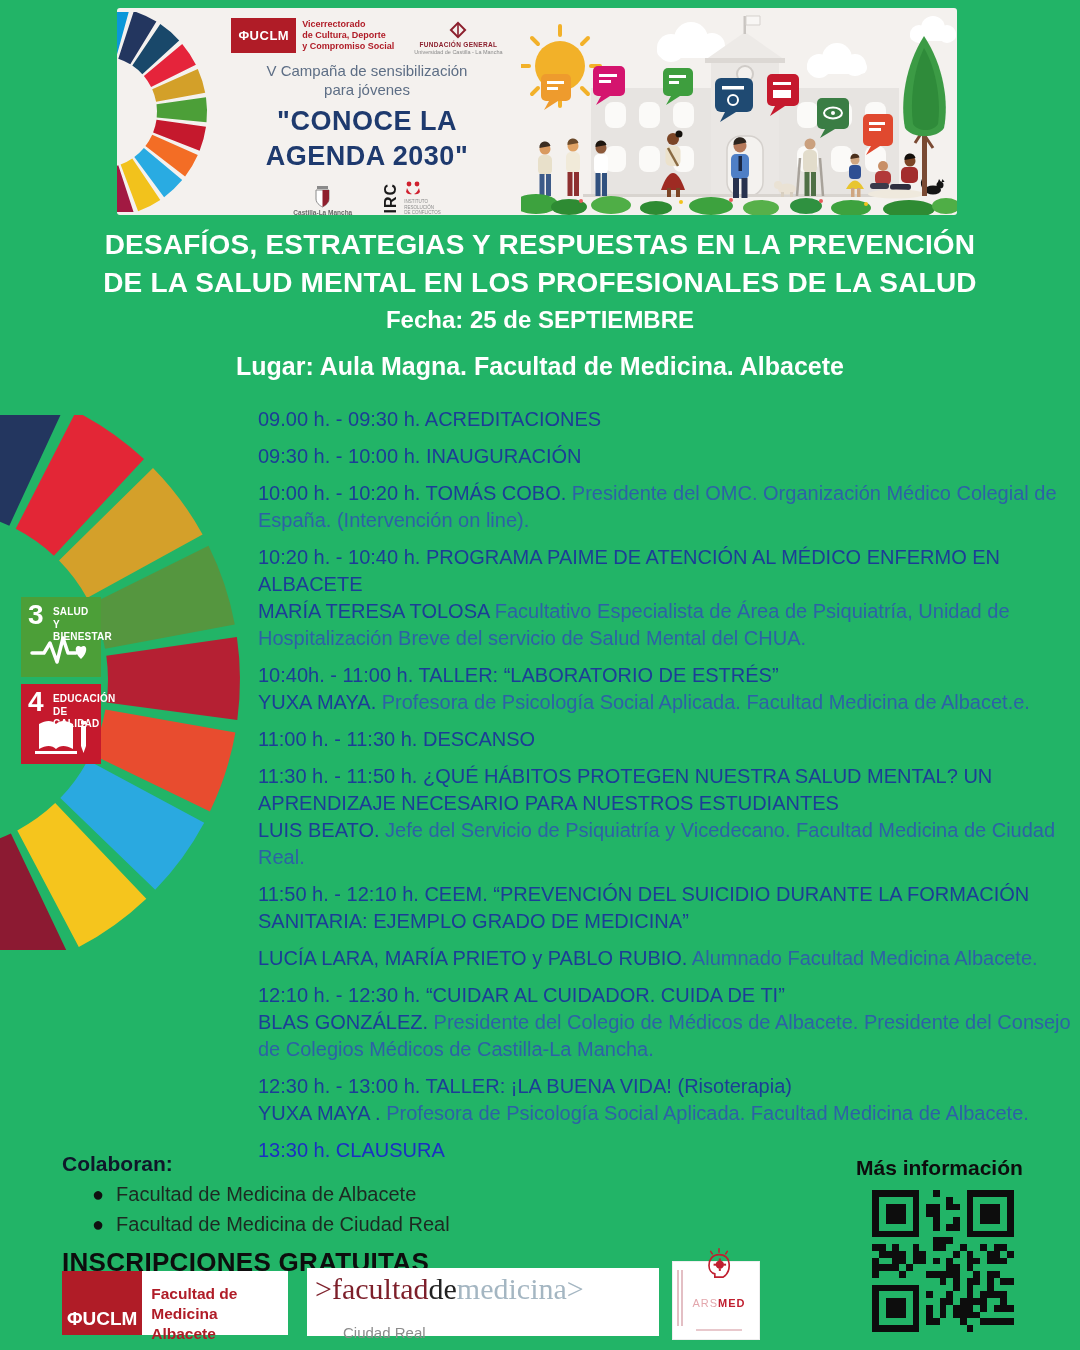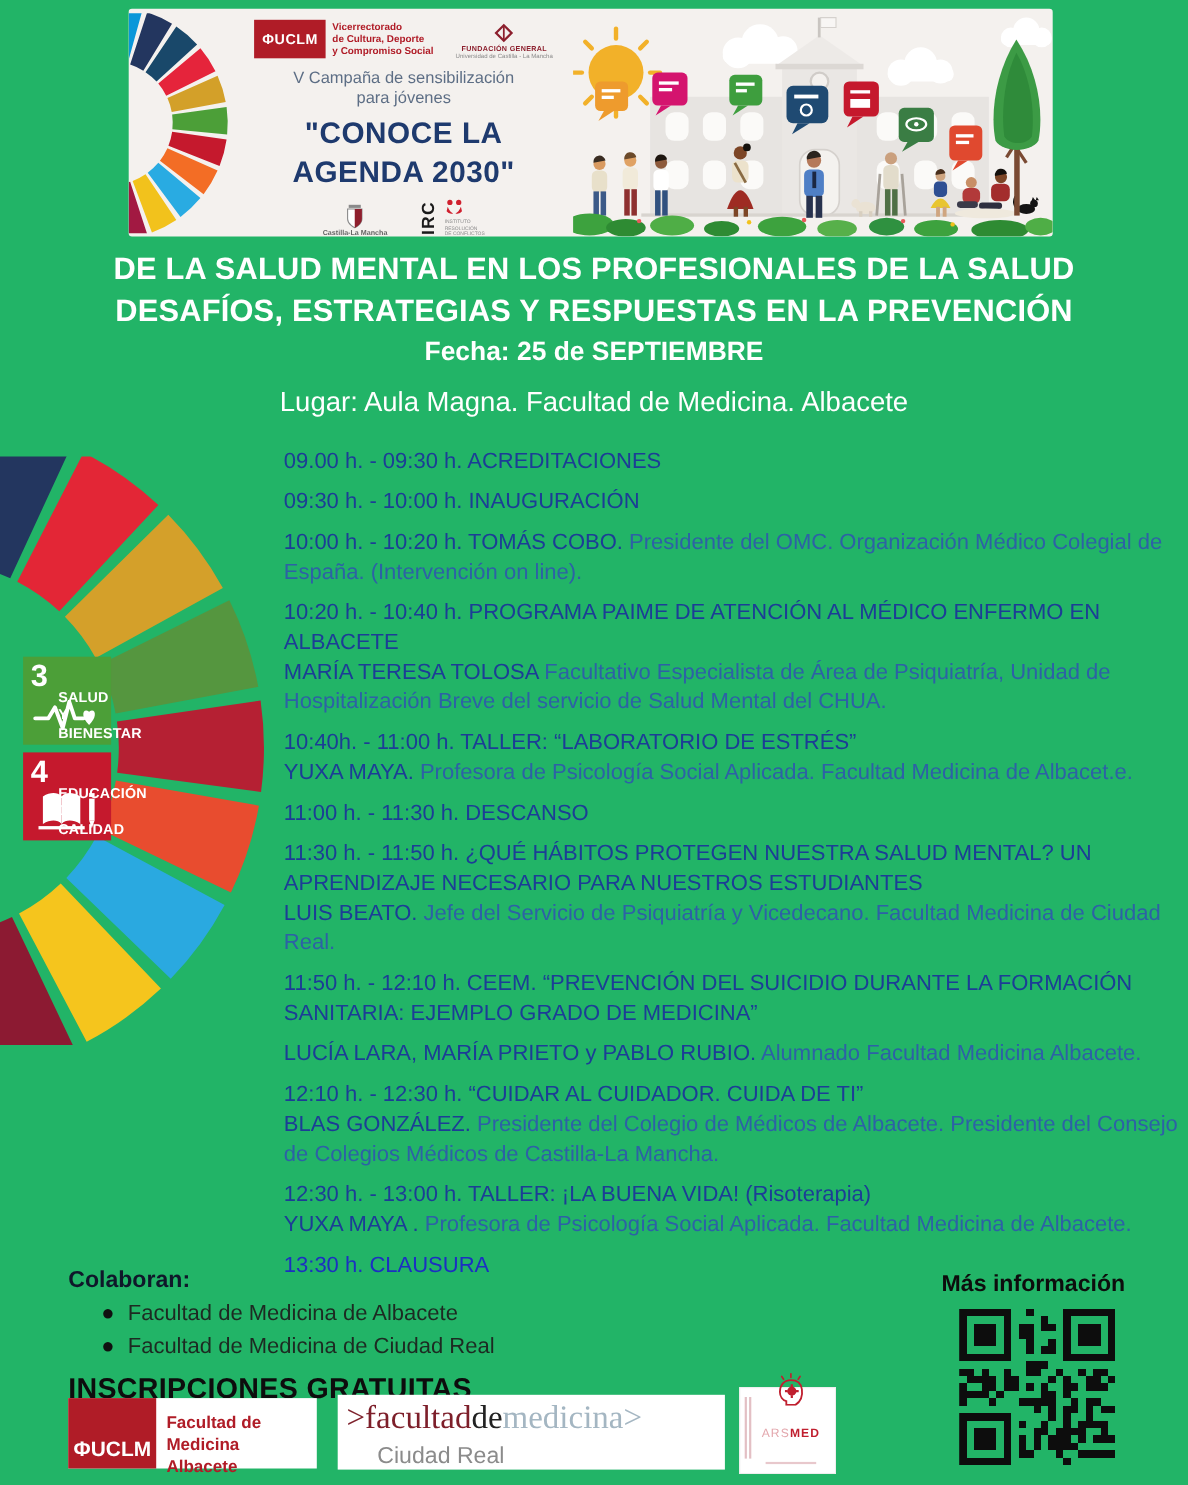--- a/index.html
+++ b/index.html
@@ -37,30 +37,30 @@
   .irc-right{display:flex;flex-direction:column;align-items:flex-start;gap:2px;}
   .irc-sub{font-size:4.5px;color:#8a8a8a;line-height:1.3;text-align:left;}
   .illus{position:absolute;right:0;top:0;width:436px;height:207px;}
 
   
   .evt-title{position:absolute;left:0;top:226px;width:100%;text-align:center;color:#fff;
              font-weight:bold;font-size:28px;line-height:1.34;letter-spacing:.2px;}
   .evt-date{position:absolute;left:0;top:306px;width:100%;text-align:center;color:#fff;
             font-weight:bold;font-size:24px;}
   .evt-loc{position:absolute;left:0;top:352px;width:100%;text-align:center;color:#fff;
-           font-weight:normal;font-size:25px;}
+           font-weight:bold;font-size:25px;}
 
   
   .wheel-big{position:absolute;left:0;top:415px;width:265px;height:535px;}
   .sdg-badge{position:absolute;left:21px;width:80px;height:80px;color:#fff;}
   .sdg-badge.sdg3{top:597px;background:var(--sdg3);}
   .sdg-badge.sdg4{top:684px;background:var(--sdg4);}
   .sdg-num{position:absolute;left:7px;top:2px;font-size:28px;font-weight:bold;}
-  .sdg-lbl{position:absolute;left:32px;top:9px;font-size:13px;font-weight:bold;
-           line-height:1.25;text-align:left;letter-spacing:.2px;margin-top:20px;}
+  .sdg-lbl{position:absolute;left:32px;top:9px;font-size:10px;font-weight:bold;
+           line-height:1.25;text-align:left;letter-spacing:.2px;}
   .sdg-icon{position:absolute;left:8px;bottom:6px;width:64px;height:40px;}
 
   
   .schedule{position:absolute;left:258px;top:406px;width:814px;font-size:20px;line-height:27px;}
   .sched-item{margin-bottom:10px;}
   .sched-line{display:block;}
   .seg-bold{font-weight:normal;color:var(--sched-bold);}
   .seg-reg{color:var(--sched-reg);}
   .sched-item.accent .seg-bold{color:var(--clausura);}
 
@@ -77,22 +77,22 @@
   .logo-card{position:absolute;background:#fff;}
   .card-uclm{left:62px;top:1271px;width:226px;height:64px;display:flex;}
   .cu-red{background:var(--uclm-red);width:92px;display:flex;align-items:flex-end;
           justify-content:center;color:#fff;font-weight:bold;font-size:19px;padding-bottom:5px;}
   .cu-text{color:var(--uclm-red);font-weight:bold;font-size:15.5px;line-height:1.3;
            padding:13px 0 0 9px;text-align:left;}
   .card-fmcr{left:307px;top:1268px;width:352px;height:68px;
              font-family:"Liberation Serif",serif;padding:4px 8px;}
   .fm-line1{font-size:30px;white-space:nowrap;}
   .fm-p1{color:#7d1f2a;margin-top:12px;} .fm-p2{color:#222;} .fm-p3{color:#a4b6c2;}
-  .fm-line2{font-family:"Liberation Sans",sans-serif;font-size:21px;color:#8b8b8b;
-            padding-left:28px;margin-top:6px;}
+  .fm-line2{font-family:"Liberation Sans",sans-serif;font-size:15px;color:#8b8b8b;
+            padding-left:28px;margin-top:18px;}
   .card-arsmed{left:672px;top:1261px;width:88px;height:79px;display:flex;
                align-items:center;justify-content:center;border:1px solid #eee;}
   .ars-vert{position:absolute;left:4px;top:8px;display:flex;gap:2px;}
   .ars-vbar{width:2px;height:56px;background:#e3bfc4;}
   .ars-center{display:flex;flex-direction:column;align-items:center;gap:19px;padding-left:6px;}
   .ars-name{font-size:11px;letter-spacing:1px;}
   .ars-p1{color:#e3a7ad;} .ars-p2{color:#c01f2f;font-weight:bold;}
   .ars-bar{width:46px;height:2px;background:#e8c8cc;margin-top:1px;}
 </style>
 </head>
@@ -371,22 +371,22 @@
         <circle cx="60" cy="193" r="2" fill="#e85a5a"></circle>
           <circle cx="210" cy="192" r="2" fill="#e85a5a"></circle>
         <circle cx="300" cy="193" r="2" fill="#e85a5a"></circle>
           <circle cx="160" cy="194" r="2" fill="#f2c21c"></circle>
         <circle cx="345" cy="196" r="2" fill="#f2c21c"></circle>
       </g>
     </svg>
   </div>
 
   <div class="evt-title">
+    <div>DESAFÍOS, ESTRATEGIAS Y RESPUESTAS EN LA PREVENCIÓN</div>
     <div>DE LA SALUD MENTAL EN LOS PROFESIONALES DE LA SALUD</div>
-    <div>DESAFÍOS, ESTRATEGIAS Y RESPUESTAS EN LA PREVENCIÓN</div>
   </div>
   <div class="evt-date">Fecha: 25 de SEPTIEMBRE</div>
   <div class="evt-loc">Lugar: Aula Magna. Facultad de Medicina. Albacete</div>
 
   <svg class="wheel-big" viewBox="0 0 265 535">
       <path d="M -14.8 -33.3 A 302 302 0 0 1 64.7 -9.1 L 9.3 110.7 A 170 170 0 0 0 -35.4 97.1 Z" fill="#23365f"></path>
       <path d="M 76.0 -3.6 A 302 302 0 0 1 144.0 44.1 L 53.9 140.7 A 170 170 0 0 0 15.7 113.8 Z" fill="#e32636"></path>
       <path d="M 153.0 52.9 A 302 302 0 0 1 202.6 119.5 L 87.0 183.1 A 170 170 0 0 0 59.0 145.6 Z" fill="#d4a02a"></path>
       <path d="M 208.5 130.7 A 302 302 0 0 1 234.8 209.4 L 105.1 233.7 A 170 170 0 0 0 90.3 189.4 Z" fill="#55963f"></path>
       <path d="M 236.9 221.9 A 302 302 0 0 1 237.3 304.9 L 106.5 287.5 A 170 170 0 0 0 106.3 240.8 Z" fill="#b52033"></path>

